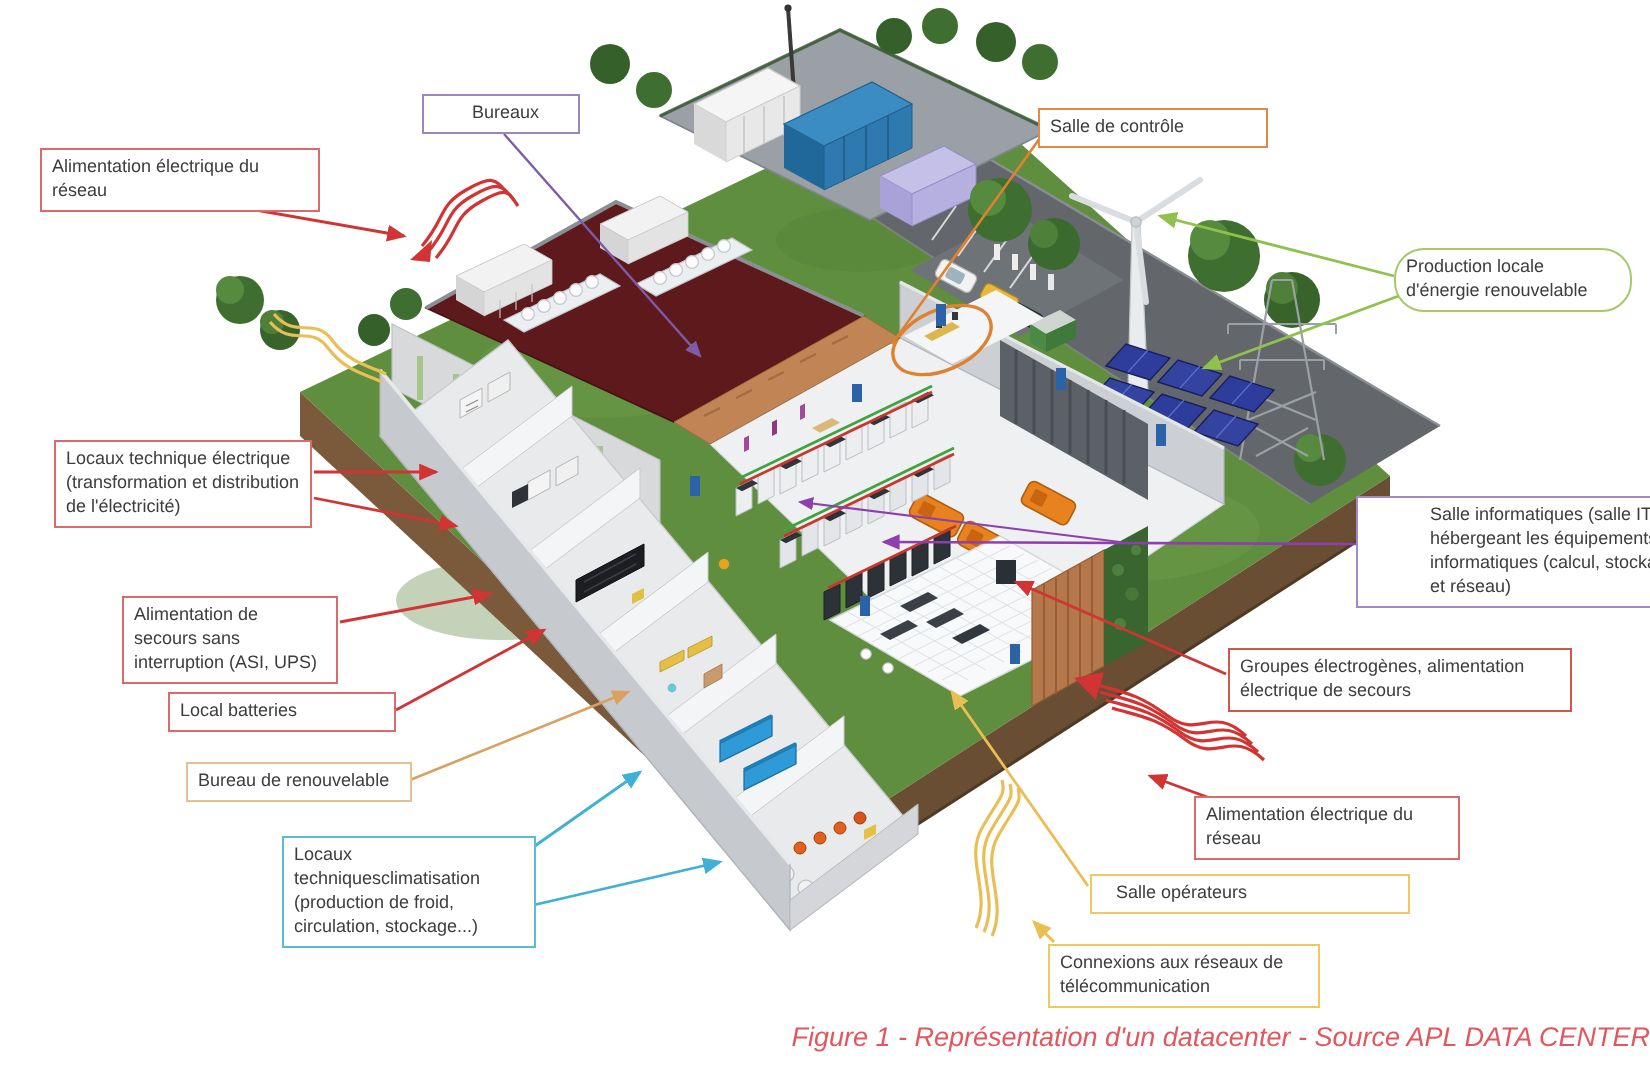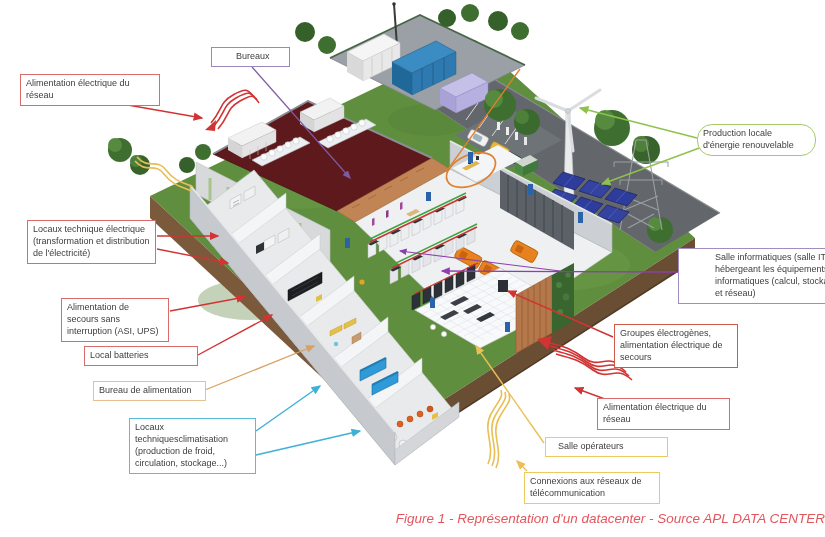--- a/index.html
+++ b/index.html
@@ -8,39 +8,39 @@
   .scene{position:absolute;left:0;top:0;}
   .callout{position:absolute;background:#ffffff;border:1px solid #ccc;color:#3d3d3d;
            font-size:9px;line-height:1.32;padding:3px 5px;box-sizing:border-box;z-index:5;}
   .b-red{border-color:#d96b6b;}
   .b-orangered{border-color:#cd5a4b;}
   .b-yellow{border-color:#eec95f;}
   .b-purple{border-color:#9c87ba;}
   .b-lilac{border-color:#a18cc2;}
   .b-orange{border-color:#e08a4a;}
   .b-tan{border-color:#e5c190;}
-  .b-cyan{border-color:#59bcd9;}
+  .b-cyan{border-color:#59bcd9;margin-left:12px;}
   .b-green{border-color:#a7c968;}
   .caption{position:absolute;left:0;top:511px;width:100%;text-align:right;
            font-style:italic;font-size:13.5px;color:#e4565e;z-index:5;}
   
   #c0{left:20px;top:74px;width:140px;}
   #c1{left:20px;top:127px;width:139px;}
   #c2{left:211px;top:47px;width:79px;padding-left:24px;}
   #c3{left:519px;top:54px;width:115px;}
   #c4{left:697px;top:124px;width:119px;border-radius:15px;}
   #c5{left:27px;top:220px;width:129px;}
   #c6{left:61px;top:298px;width:108px;}
   #c7{left:84px;top:346px;width:114px;}
   #c8{left:93px;top:381px;width:113px;}
   #c9{left:129px;top:418px;width:127px;}
   #c10{left:678px;top:248px;width:171px;padding-left:36px;}
-  #c11{left:614px;top:324px;width:124px;}
+  #c11{left:614px;top:324px;width:172px;}
   #c12{left:597px;top:398px;width:133px;}
-  #c13{left:545px;top:437px;width:123px;padding-left:12px;}
+  #c13{left:545px;top:437px;width:160px;padding-left:12px;}
   #c14{left:524px;top:472px;width:136px;}
 </style>
 </head>
 <body>
 
 <div class="canvas">
 
 <svg class="scene" width="825" height="537" viewBox="0 0 825 537">
   <defs>
     <marker id="m-red" markerWidth="8" markerHeight="8" refX="6" refY="3" orient="auto">
@@ -428,25 +428,26 @@
     <line x1="702" y1="147" x2="602" y2="184" stroke="#8fc24c" stroke-width="1.4" marker-end="url(#m-green)"></line>
     <line x1="678" y1="272" x2="442" y2="271" stroke="#8e3fae" stroke-width="1.3" marker-end="url(#m-violet)"></line>
     <line x1="560" y1="271" x2="400" y2="251" stroke="#8e3fae" stroke-width="1.1" marker-end="url(#m-violet)"></line>
     <line x1="544" y1="443" x2="476" y2="346" stroke="#e9bf55" stroke-width="1.4" marker-end="url(#m-yellow)"></line>
     <line x1="527" y1="471" x2="517" y2="461" stroke="#e9bf55" stroke-width="1.4" marker-end="url(#m-yellow)"></line>
   </g>
 </svg>
 
 <div class="callout b-red" id="c0">Alimentation électrique du réseau</div>
 <div class="callout b-purple" id="c2">Bureaux</div>
+<div class="callout b-orange" id="c3">Salle de contrôle</div>
 <div class="callout b-green" id="c4">Production locale d'énergie renouvelable</div>
 <div class="callout b-red" id="c6">Alimentation de secours sans interruption (ASI, UPS)</div>
 <div class="callout b-red" id="c5">Locaux technique électrique (transformation et distribution de l'électricité)</div>
 <div class="callout b-red" id="c7">Local batteries</div>
-<div class="callout b-tan" id="c8">Bureau de alimentation</div>
+<div class="callout b-tan" id="c8">Bureau de renouvelable</div>
 <div class="callout b-cyan" id="c9">Locaux techniquesclimatisation (production de froid, circulation, stockage...)</div>
 <div class="callout b-lilac" id="c10">Salle informatiques (salle IT) hébergeant les équipements informatiques (calcul, stockage et réseau)</div>
 <div class="callout b-orangered" id="c11">Groupes électrogènes, alimentation électrique de secours</div>
 <div class="callout b-red" id="c12">Alimentation électrique du réseau</div>
 <div class="callout b-yellow" id="c13">Salle opérateurs</div>
 <div class="callout b-yellow" id="c14">Connexions aux réseaux de télécommunication</div>
 
 <div class="caption">Figure 1 - Représentation d'un datacenter - Source APL DATA CENTER</div>
 
 </div>

